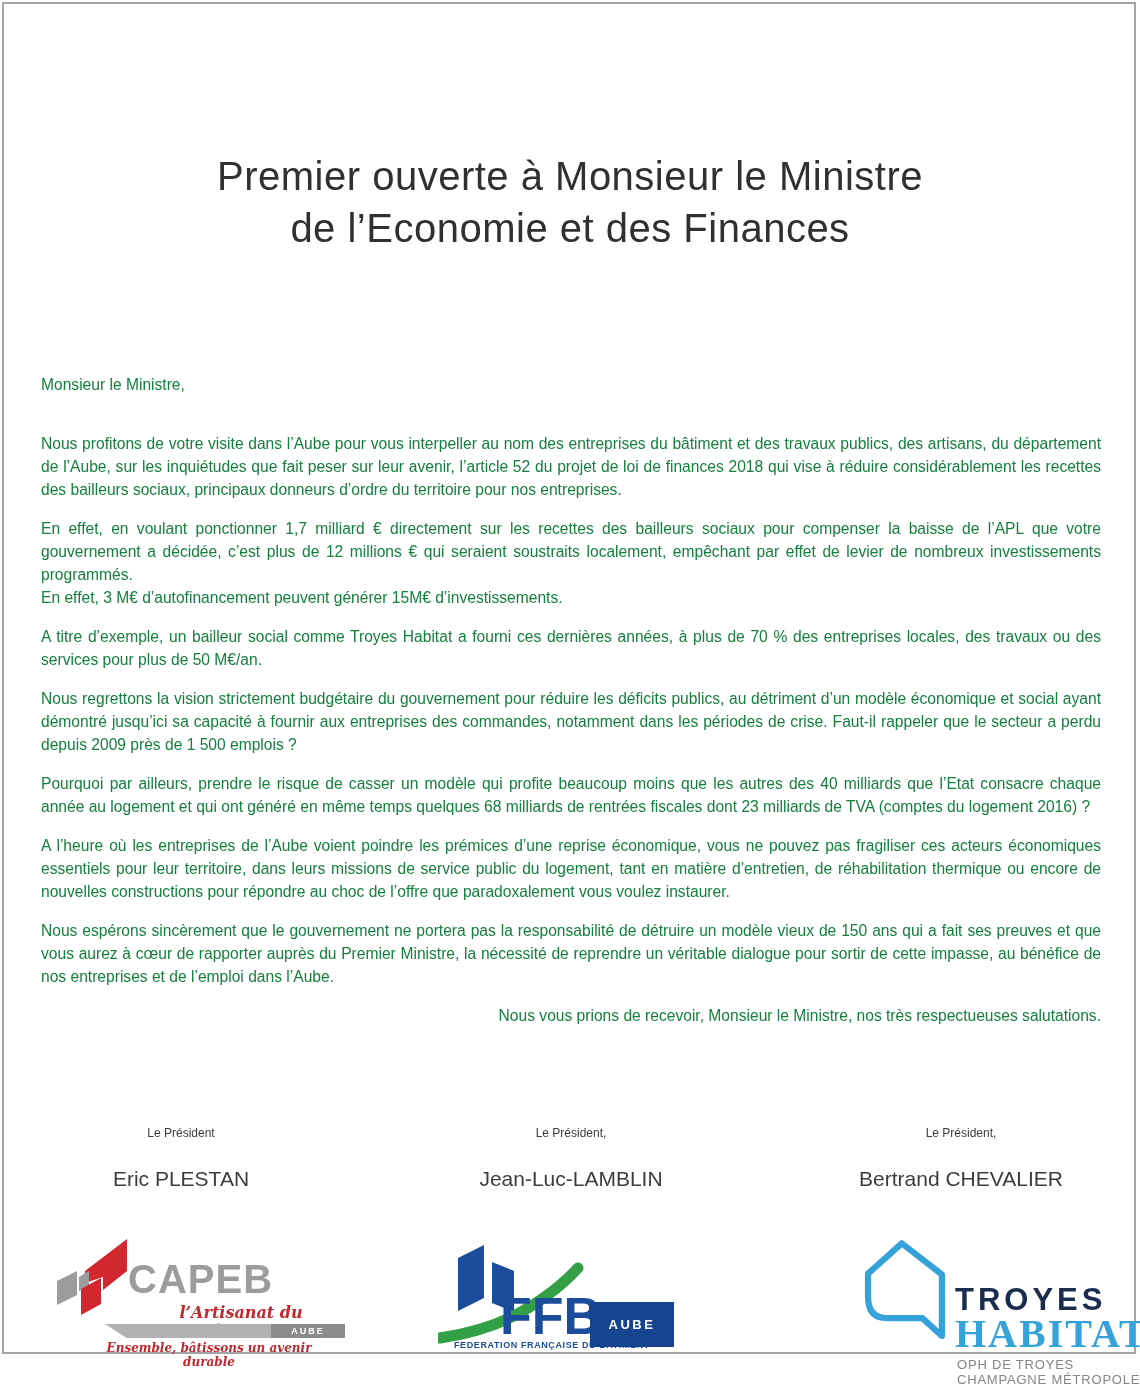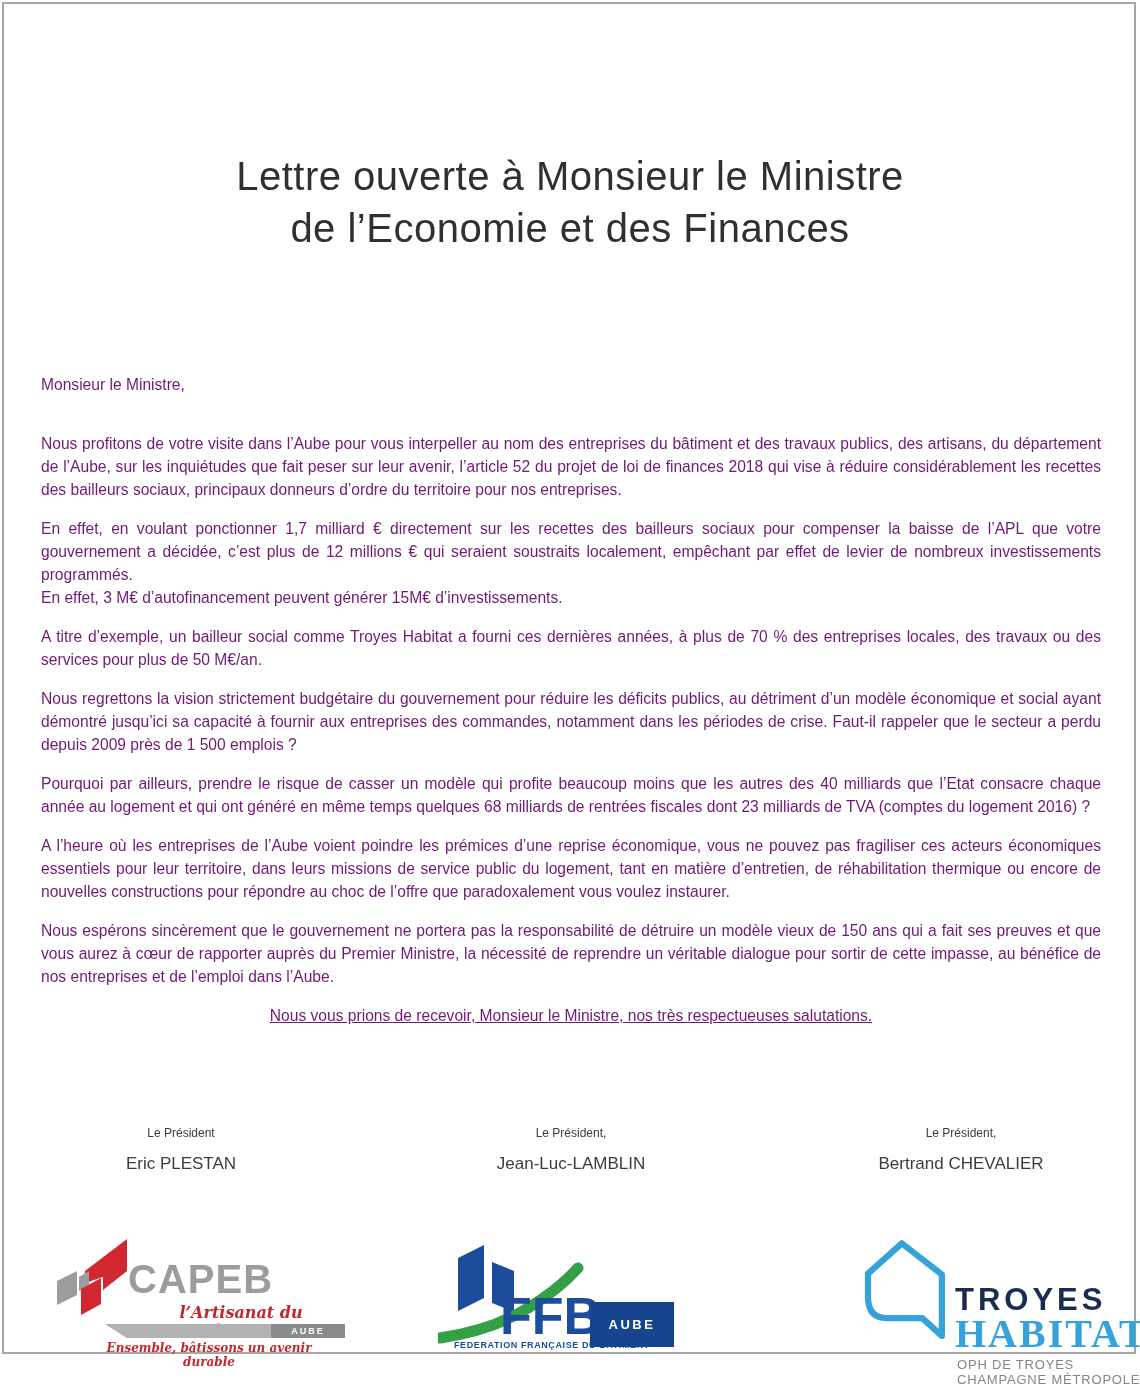--- a/index.html
+++ b/index.html
@@ -32,45 +32,45 @@
     font-size: 40px;
     line-height: 52px;
     letter-spacing: 0.5px;
   }
 
   .body-text {
     position: absolute;
     left: 41px;
     top: 373px;
     width: 1060px;
-    color: #701a75;
+    color: #15803d;
     font-size: 15.6px;
     line-height: 23px;
   }
   .salutation { margin-bottom: 36px; }
   .body-text p.para {
     text-align: justify;
     white-space: pre-line;
     margin-bottom: 16px;
   }
-  .body-text p.para:last-child { text-align: center; text-decoration: underline; }
+  .body-text p.para:last-child { text-align: right; }
 
   .signatures {
     position: absolute;
     left: 41px;
     top: 1126px;
     width: 1060px;
     display: flex;
   }
   .sig-col { text-align: center; }
   .sig-col.c1 { width: 280px; }
   .sig-col.c2 { width: 500px; }
   .sig-col.c3 { width: 280px; }
   .sig-role { color: #3c3c3c; font-size: 12px; }
-  .sig-name { color: #3c3c3c; font-size: 17px; margin-top: 14px; }
+  .sig-name { color: #3c3c3c; font-size: 21px; margin-top: 27px; }
 
   
   .logo-capeb { position: absolute; left: 55px; top: 1231px; width: 310px; height: 128px; }
   .capeb-icon { position: absolute; left: 0; top: 2px; }
   .capeb-word {
     position: absolute; left: 73px; top: 26px;
     font-size: 40px; font-weight: 700; letter-spacing: 1px;
     color: #9c9c9f;
   }
   .capeb-tagline {
@@ -112,21 +112,21 @@
     color: #85858a; font-size: 13px; letter-spacing: 0.8px; margin-top: 5px; margin-left: 2px;
   }
 </style>
 </head>
 <body>
 
 <div class="canvas">
   <div class="page-frame"></div>
 
   <div class="title">
-    <div>Lettre ouverte à Monsieur le Ministre</div>
+    <div>Premier ouverte à Monsieur le Ministre</div>
     <div>de l’Economie et des Finances</div>
   </div>
 
   <div class="body-text">
     <p class="salutation">Monsieur le Ministre,</p>
     <p class="para">Nous profitons de votre visite dans l’Aube pour vous interpeller au nom des entreprises du bâtiment et des travaux publics, des artisans, du département de l’Aube, sur les inquiétudes que fait peser sur leur avenir, l’article 52 du projet de loi de finances 2018 qui vise à réduire considérablement les recettes des bailleurs sociaux, principaux donneurs d’ordre du territoire pour nos entreprises.</p>
     <p class="para">En effet, en voulant ponctionner 1,7 milliard € directement sur les recettes des bailleurs sociaux pour compenser la baisse de l’APL que votre gouvernement a décidée, c’est plus de 12 millions € qui seraient soustraits localement, empêchant par effet de levier de nombreux investissements programmés.
 En effet, 3 M€ d’autofinancement peuvent générer 15M€  d’investissements.</p>
     <p class="para">A titre d’exemple, un bailleur social comme Troyes Habitat a fourni ces dernières années, à plus de 70 % des entreprises locales, des travaux ou des services pour plus de 50 M€/an.</p>
     <p class="para">Nous regrettons la vision strictement budgétaire du gouvernement pour réduire les déficits publics, au détriment d’un modèle économique et social ayant démontré jusqu’ici sa capacité à fournir aux entreprises des commandes, notamment dans les périodes de crise. Faut-il rappeler que le secteur a perdu depuis 2009 près de 1 500 emplois ?</p>

